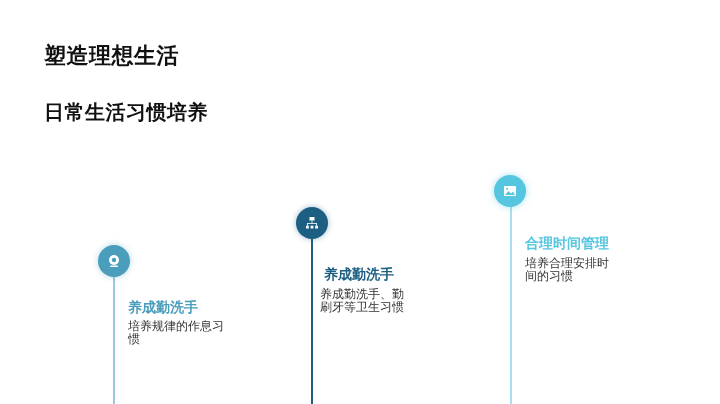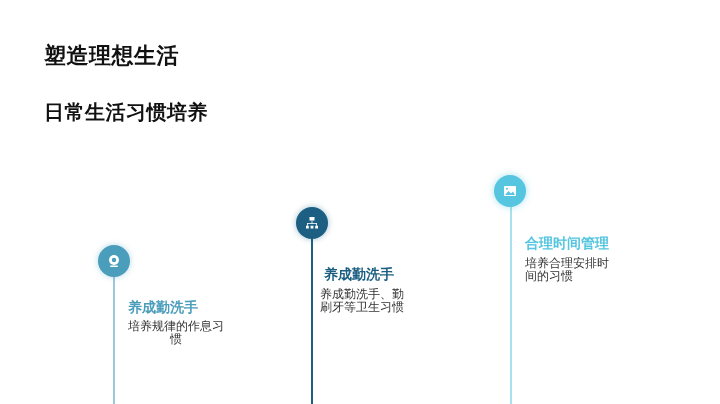--- a/index.html
+++ b/index.html
@@ -21,21 +21,21 @@
 
 <div class="line" style="left:113px; top:272px; background:#9cc9da;"></div>
 <div class="node" style="left:98px; top:245px; background:#4a9dbb; box-shadow:0 0 6px rgba(74,157,187,0.4);">
   <svg viewBox="0 0 16 16">
     <circle cx="8" cy="7" r="5" fill="#fff"></circle>
     <circle cx="8" cy="7" r="2.2" fill="#4a9dbb"></circle>
     <rect x="4" y="12.5" width="8" height="1.6" rx="0.8" fill="#fff"></rect>
   </svg>
 </div>
 <div class="item-title" style="left:128px; top:299px; color:#4a9dbb;">养成勤洗手</div>
-<div class="item-desc" style="left:128px; top:320px;text-align:center;">培养规律的作息习惯</div>
+<div class="item-desc" style="left:128px; top:320px;">培养规律的作息习惯</div>
 
 <div class="line" style="left:311px; top:233px; background:#1c5f82;"></div>
 <div class="node" style="left:296px; top:207px; background:#1c5f82; box-shadow:0 0 6px rgba(28,95,130,0.4);">
   <svg viewBox="0 0 16 16">
     <rect x="5.5" y="2" width="5" height="3.5" fill="#fff"></rect>
     <rect x="7.6" y="5.5" width="0.8" height="3" fill="#fff"></rect>
     <rect x="3" y="8.2" width="10" height="0.8" fill="#fff"></rect>
     <rect x="3" y="8.2" width="0.8" height="2.5" fill="#fff"></rect>
     <rect x="12.2" y="8.2" width="0.8" height="2.5" fill="#fff"></rect>
     <rect x="2" y="10.7" width="2.8" height="2.8" fill="#fff"></rect>

